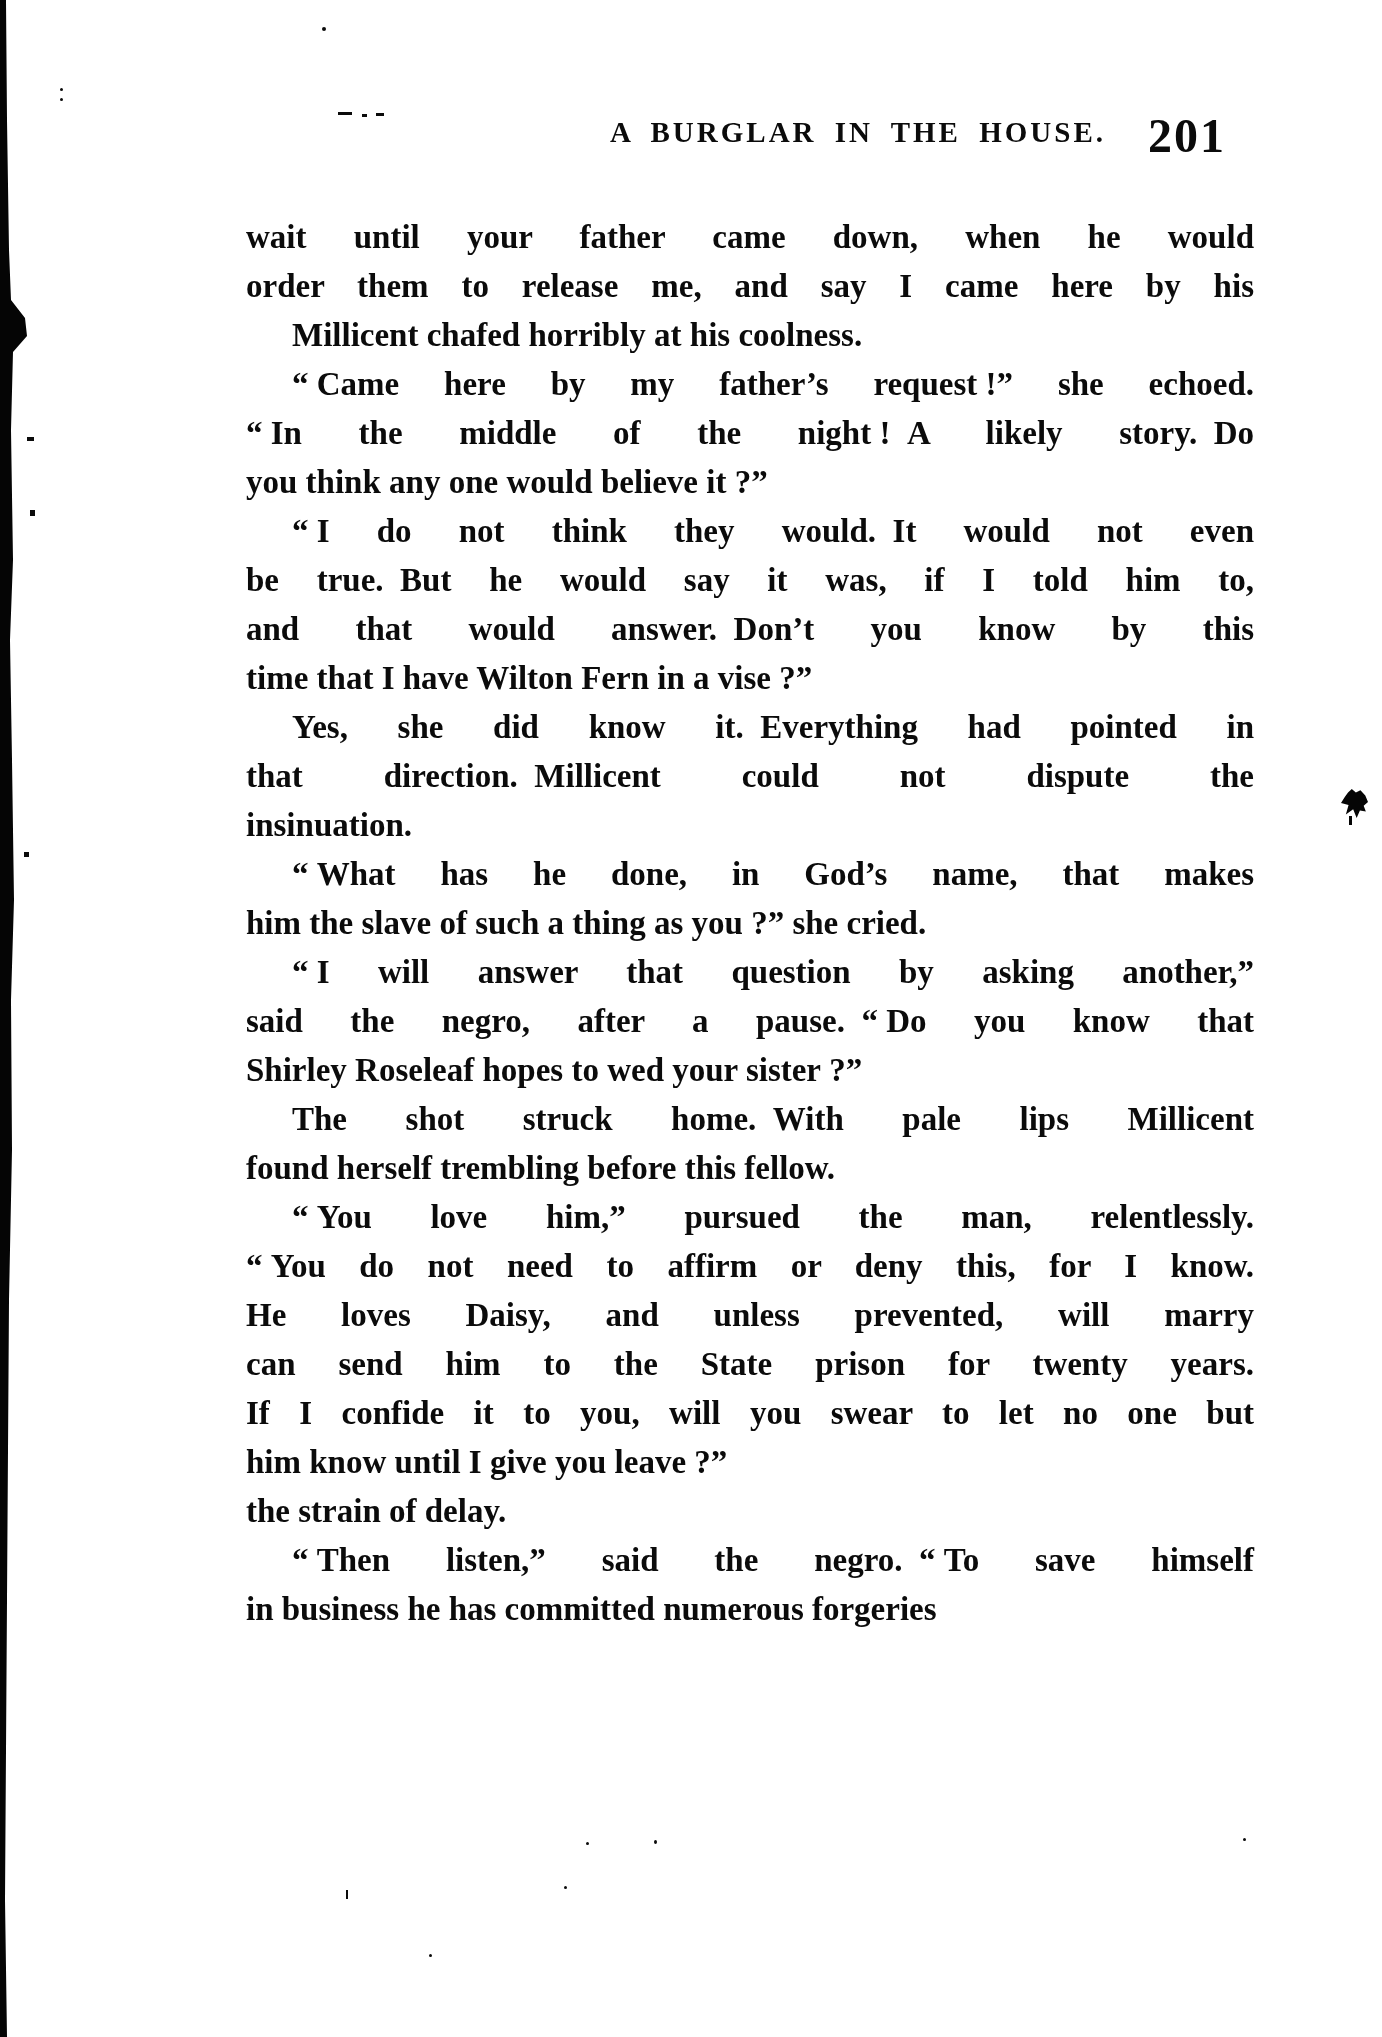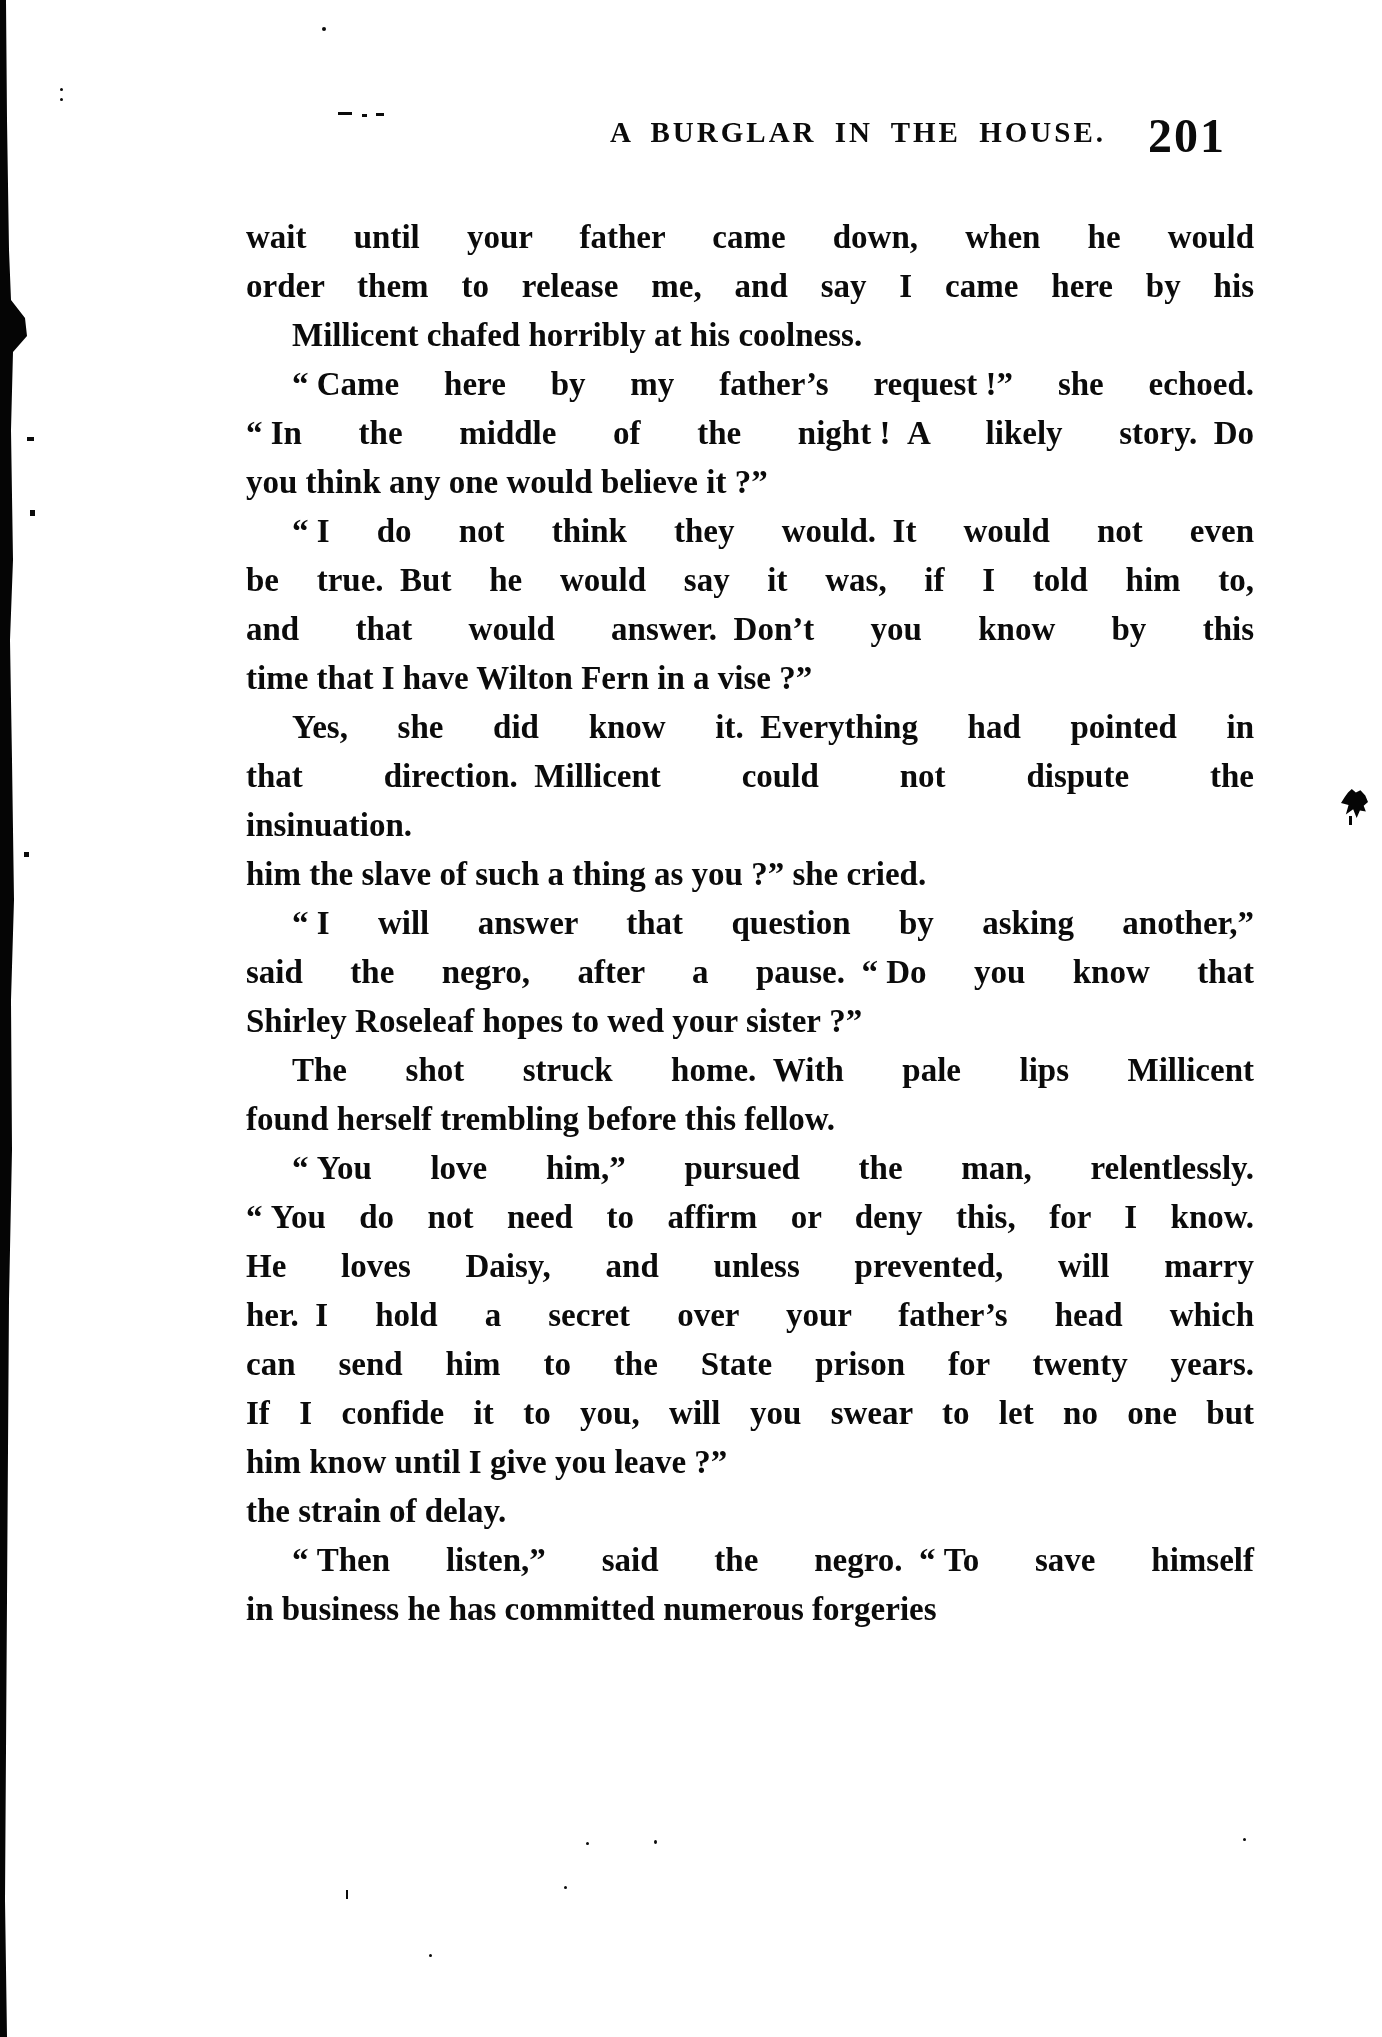--- a/index.html
+++ b/index.html
@@ -119,36 +119,36 @@
         <div class="line">be true. But he would say it was, if I told him to,</div>
         <div class="line">and that would answer. Don’t you know by this</div>
         <div class="line last">time that I have Wilton Fern in a vise ?”</div>
       </div>
       <div>
         <div class="line indent">Yes, she did know it. Everything had pointed in</div>
         <div class="line">that direction. Millicent could not dispute the</div>
         <div class="line last">insinuation.</div>
       </div>
       <div>
+        <div class="line indent">“ What has he done, in God’s name, that makes</div>
         <div class="line last">him the slave of such a thing as you ?” she cried.</div>
       </div>
       <div>
         <div class="line indent">“ I will answer that question by asking another,”</div>
         <div class="line">said the negro, after a pause. “ Do you know that</div>
         <div class="line last">Shirley Roseleaf hopes to wed your sister ?”</div>
       </div>
       <div>
         <div class="line indent">The shot struck home. With pale lips Millicent</div>
         <div class="line last">found herself trembling before this fellow.</div>
       </div>
       <div>
         <div class="line indent">“ You love him,” pursued the man, relentlessly.</div>
         <div class="line">“ You do not need to affirm or deny this, for I know.</div>
         <div class="line">He loves Daisy, and unless prevented, will marry</div>
-        <div class="line">her. I hold a secret over your father’s head which</div>
         <div class="line">can send him to the State prison for twenty years.</div>
         <div class="line">If I confide it to you, will you swear to let no one but</div>
         <div class="line last">him know until I give you leave ?”</div>
       </div>
       <div>
         <div class="line last">the strain of delay.</div>
       </div>
       <div>
         <div class="line indent">“ Then listen,” said the negro. “ To save himself</div>
         <div class="line last">in business he has committed numerous forgeries</div>

